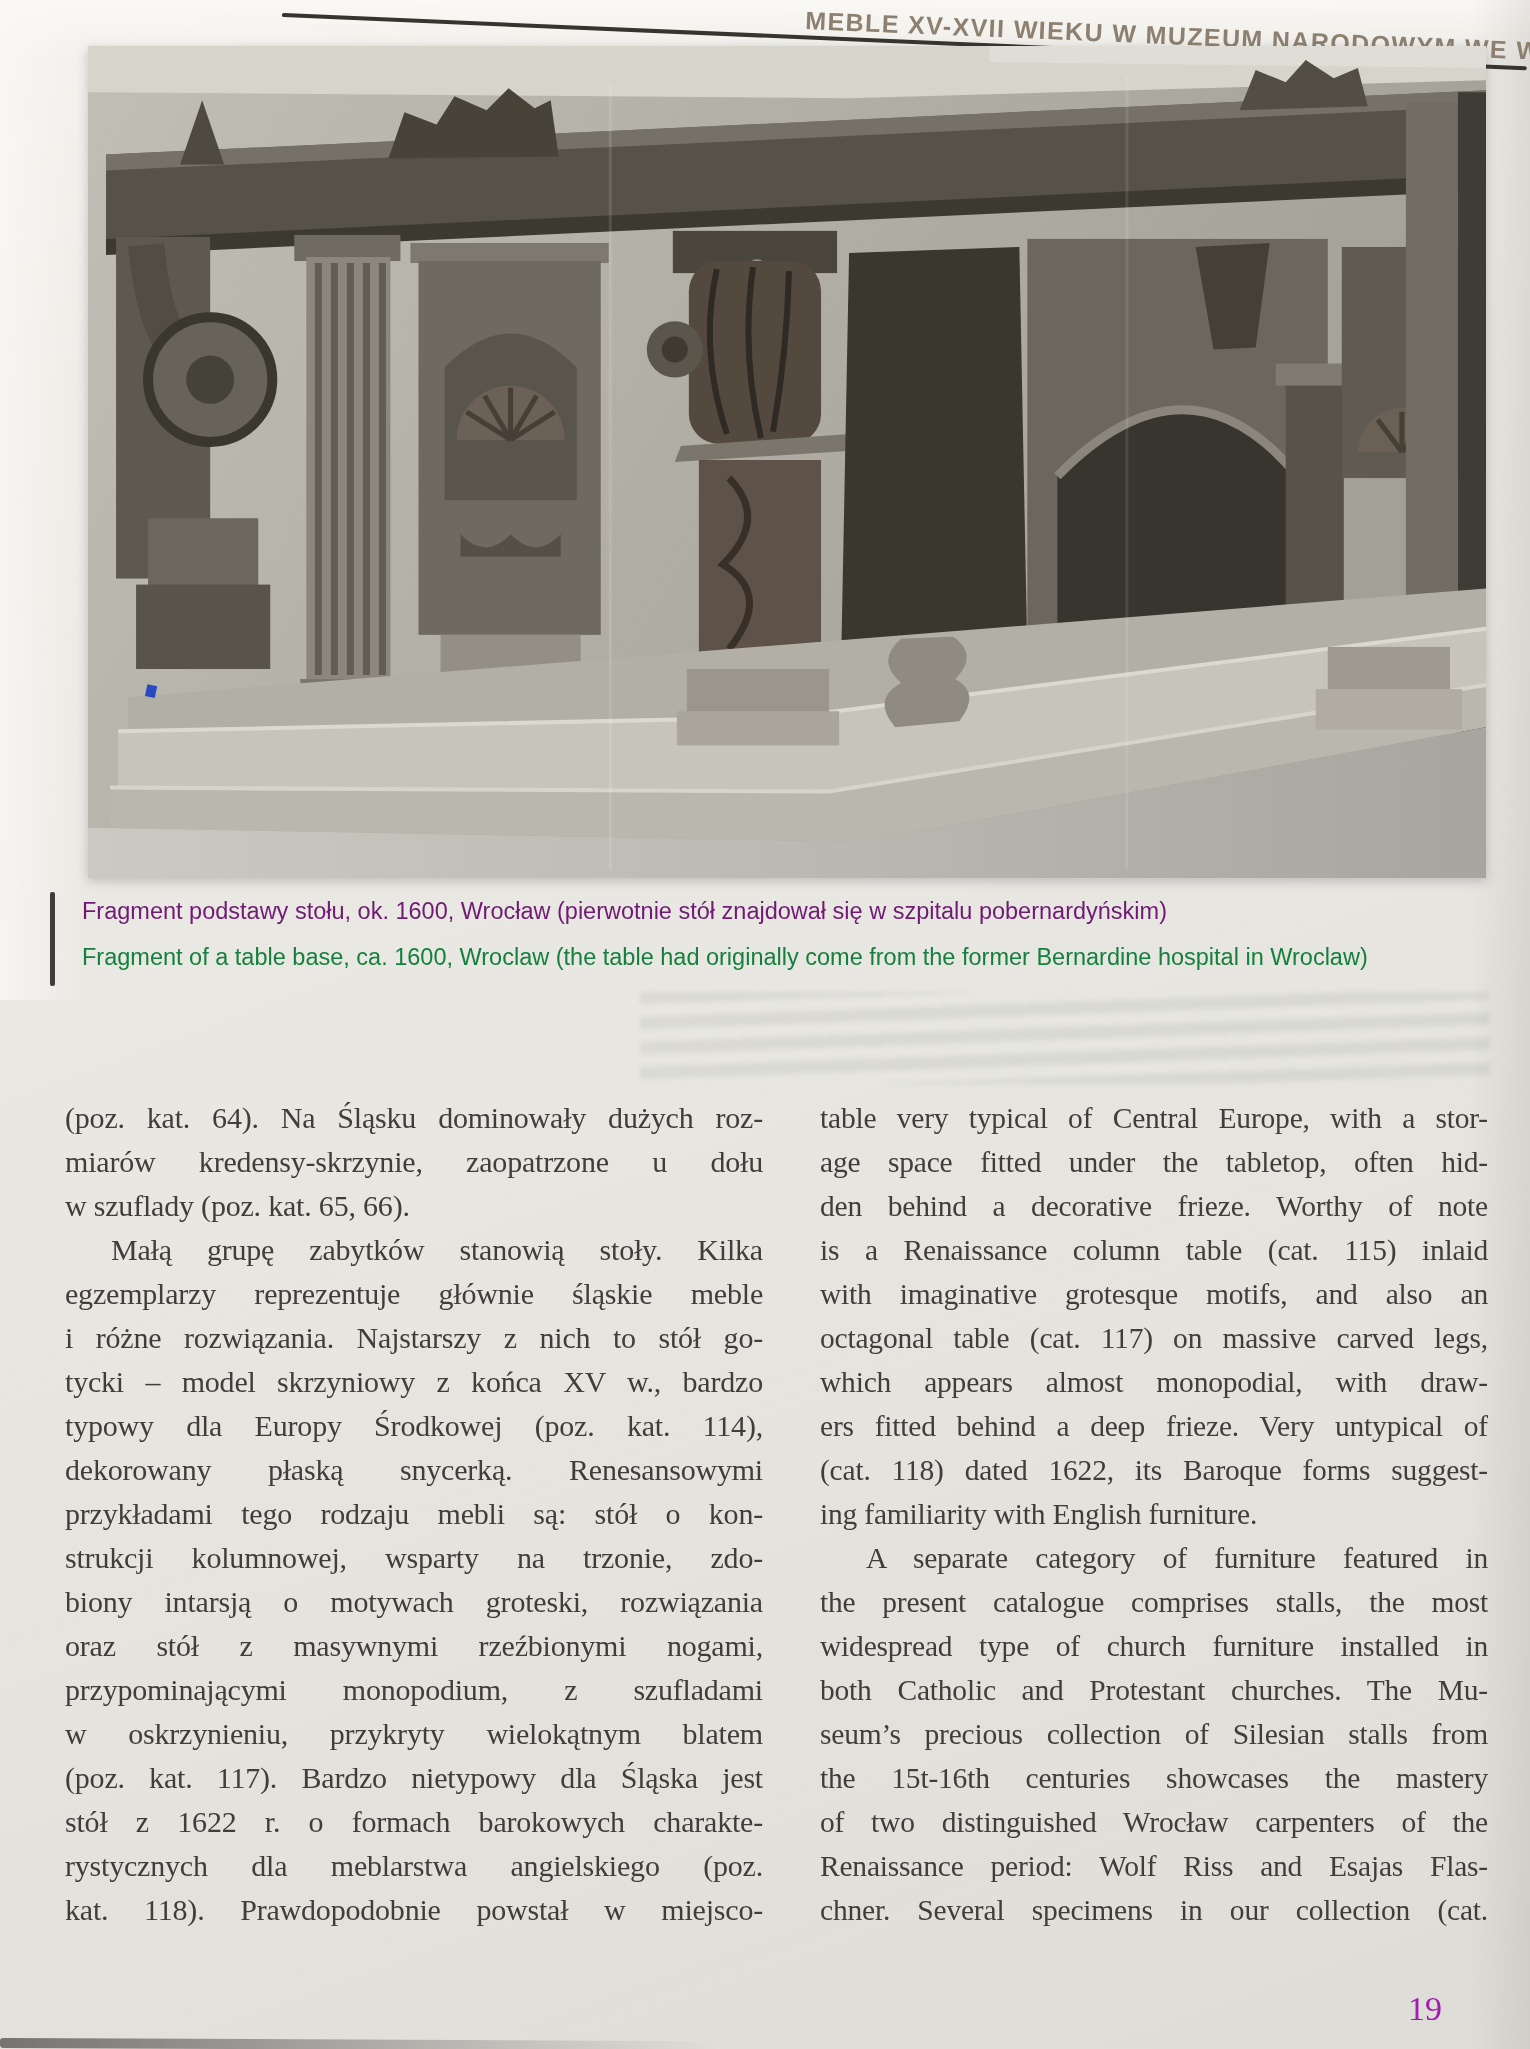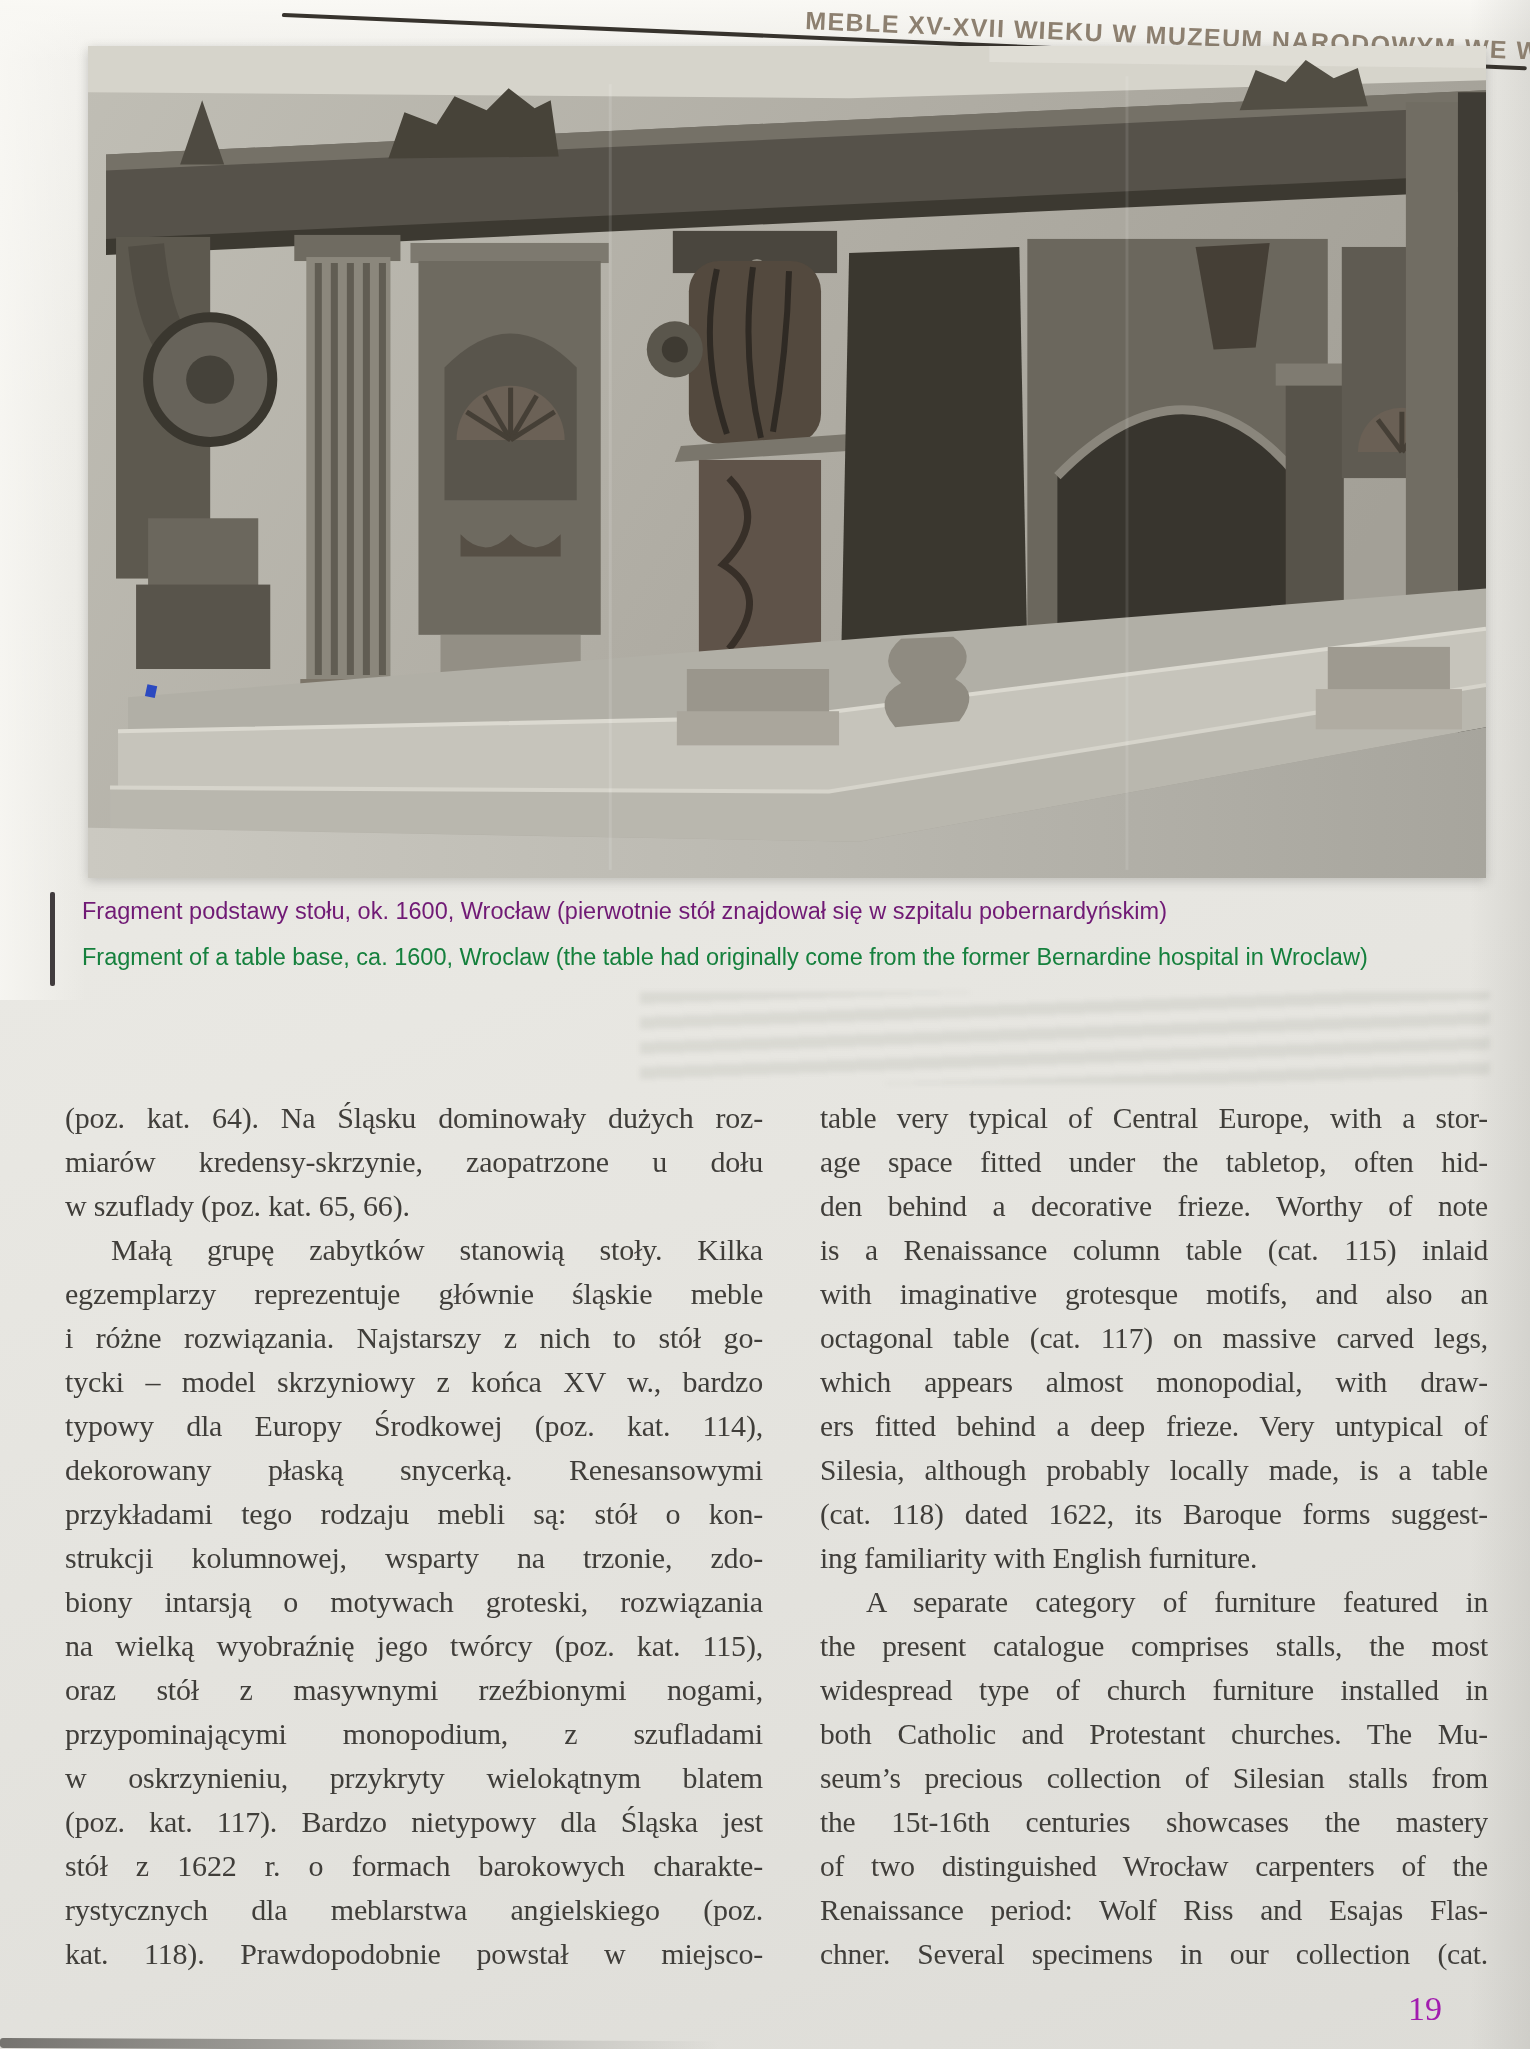--- a/index.html
+++ b/index.html
@@ -225,40 +225,38 @@
     <div class="line para-end">w szuflady (poz. kat. 65, 66).</div>
     <div class="line indent">Małą grupę zabytków stanowią stoły. Kilka</div>
     <div class="line">egzemplarzy reprezentuje głównie śląskie meble</div>
     <div class="line">i różne rozwiązania. Najstarszy z nich to stół go-</div>
     <div class="line">tycki – model skrzyniowy z końca XV w., bardzo</div>
     <div class="line">typowy dla Europy Środkowej (poz. kat. 114),</div>
     <div class="line">dekorowany płaską snycerką. Renesansowymi</div>
     <div class="line">przykładami tego rodzaju mebli są: stół o kon-</div>
     <div class="line">strukcji kolumnowej, wsparty na trzonie, zdo-</div>
     <div class="line">biony intarsją o motywach groteski, rozwiązania</div>
-    <div class="line">na wielką wyobraźnię jego twórcy (poz. kat. 115),</div>
     <div class="line">oraz stół z masywnymi rzeźbionymi nogami,</div>
     <div class="line">przypominającymi monopodium, z szufladami</div>
     <div class="line">w oskrzynieniu, przykryty wielokątnym blatem</div>
     <div class="line">(poz. kat. 117). Bardzo nietypowy dla Śląska jest</div>
     <div class="line">stół z 1622 r. o formach barokowych charakte-</div>
     <div class="line">rystycznych dla meblarstwa angielskiego (poz.</div>
     <div class="line">kat. 118). Prawdopodobnie powstał w miejsco-</div>
   </div>
 
 <div id="column-right" class="column">
     <div class="line">table very typical of Central Europe, with a stor-</div>
     <div class="line">age space fitted under the tabletop, often hid-</div>
     <div class="line">den behind a decorative frieze. Worthy of note</div>
     <div class="line">is a Renaissance column table (cat. 115) inlaid</div>
     <div class="line">with imaginative grotesque motifs, and also an</div>
     <div class="line">octagonal table (cat. 117) on massive carved legs,</div>
     <div class="line">which appears almost monopodial, with draw-</div>
     <div class="line">ers fitted behind a deep frieze. Very untypical of</div>
-    <div class="line">Silesia, although probably locally made, is a table</div>
     <div class="line">(cat. 118) dated 1622, its Baroque forms suggest-</div>
     <div class="line para-end">ing familiarity with English furniture.</div>
     <div class="line indent">A separate category of furniture featured in</div>
     <div class="line">the present catalogue comprises stalls, the most</div>
     <div class="line">widespread type of church furniture installed in</div>
     <div class="line">both Catholic and Protestant churches. The Mu-</div>
     <div class="line">seum’s precious collection of Silesian stalls from</div>
     <div class="line">the 15t-16th centuries showcases the mastery</div>
     <div class="line">of two distinguished Wrocław carpenters of the</div>
     <div class="line">Renaissance period: Wolf Riss and Esajas Flas-</div>

